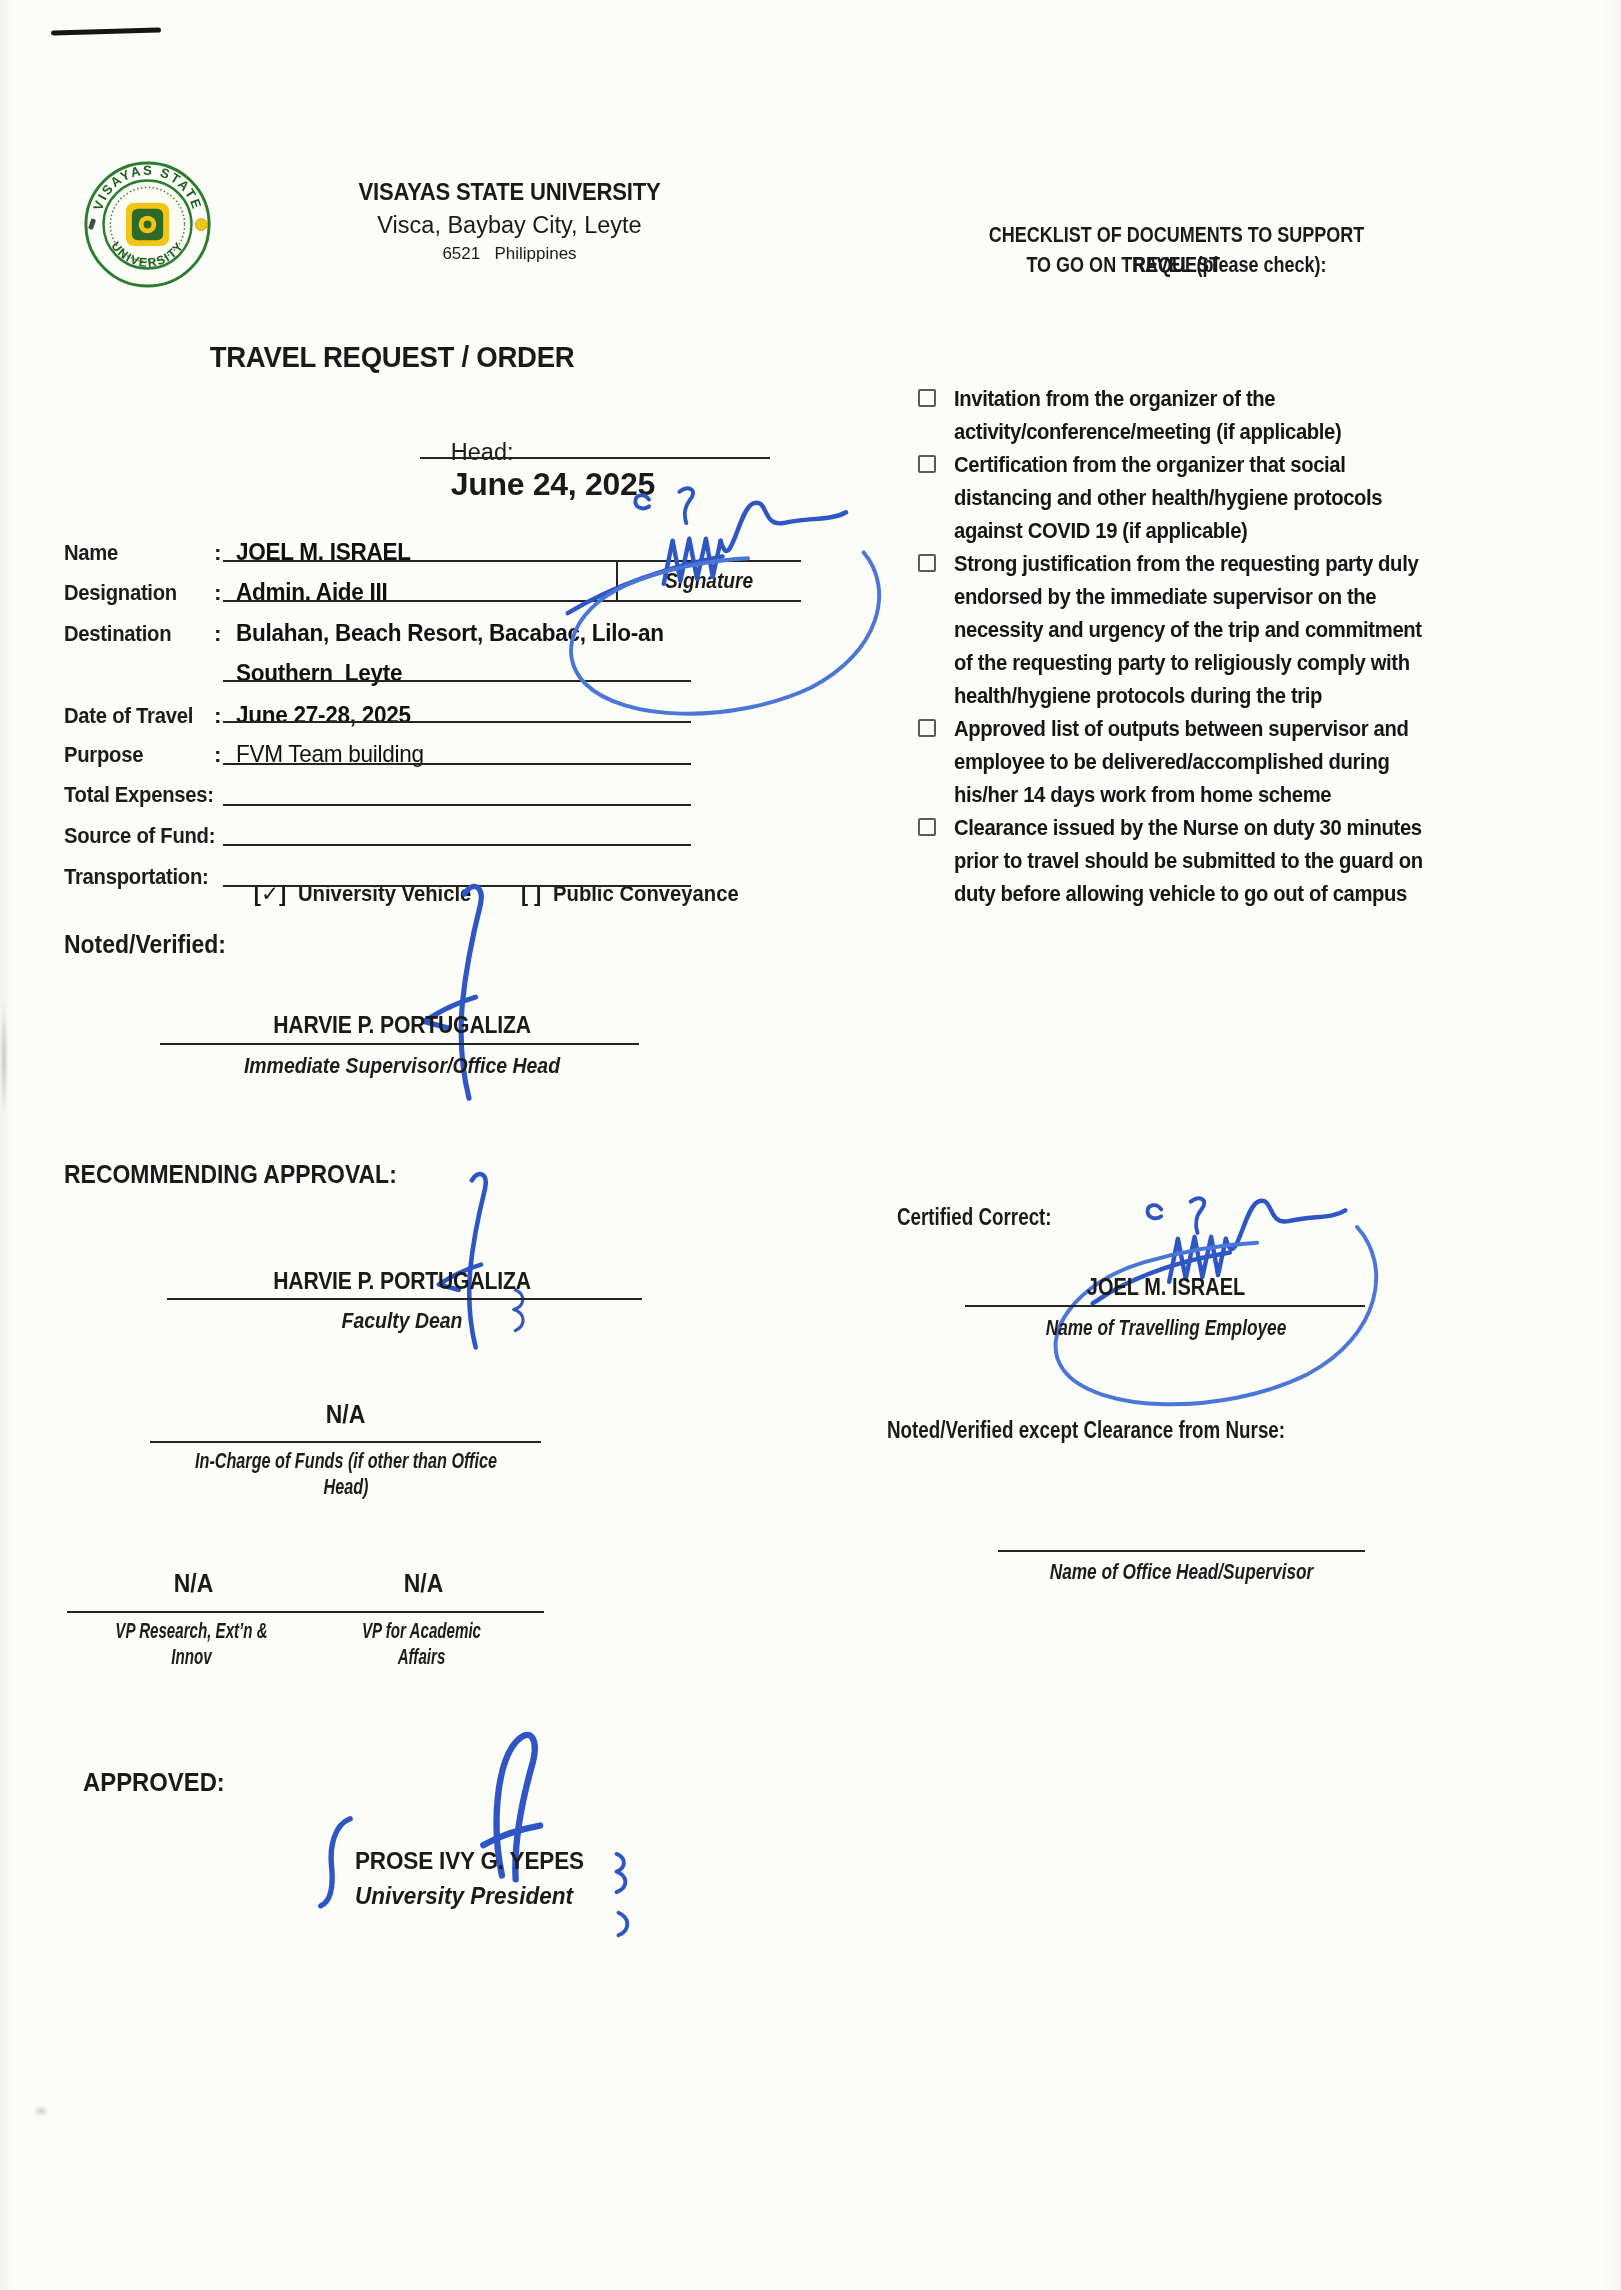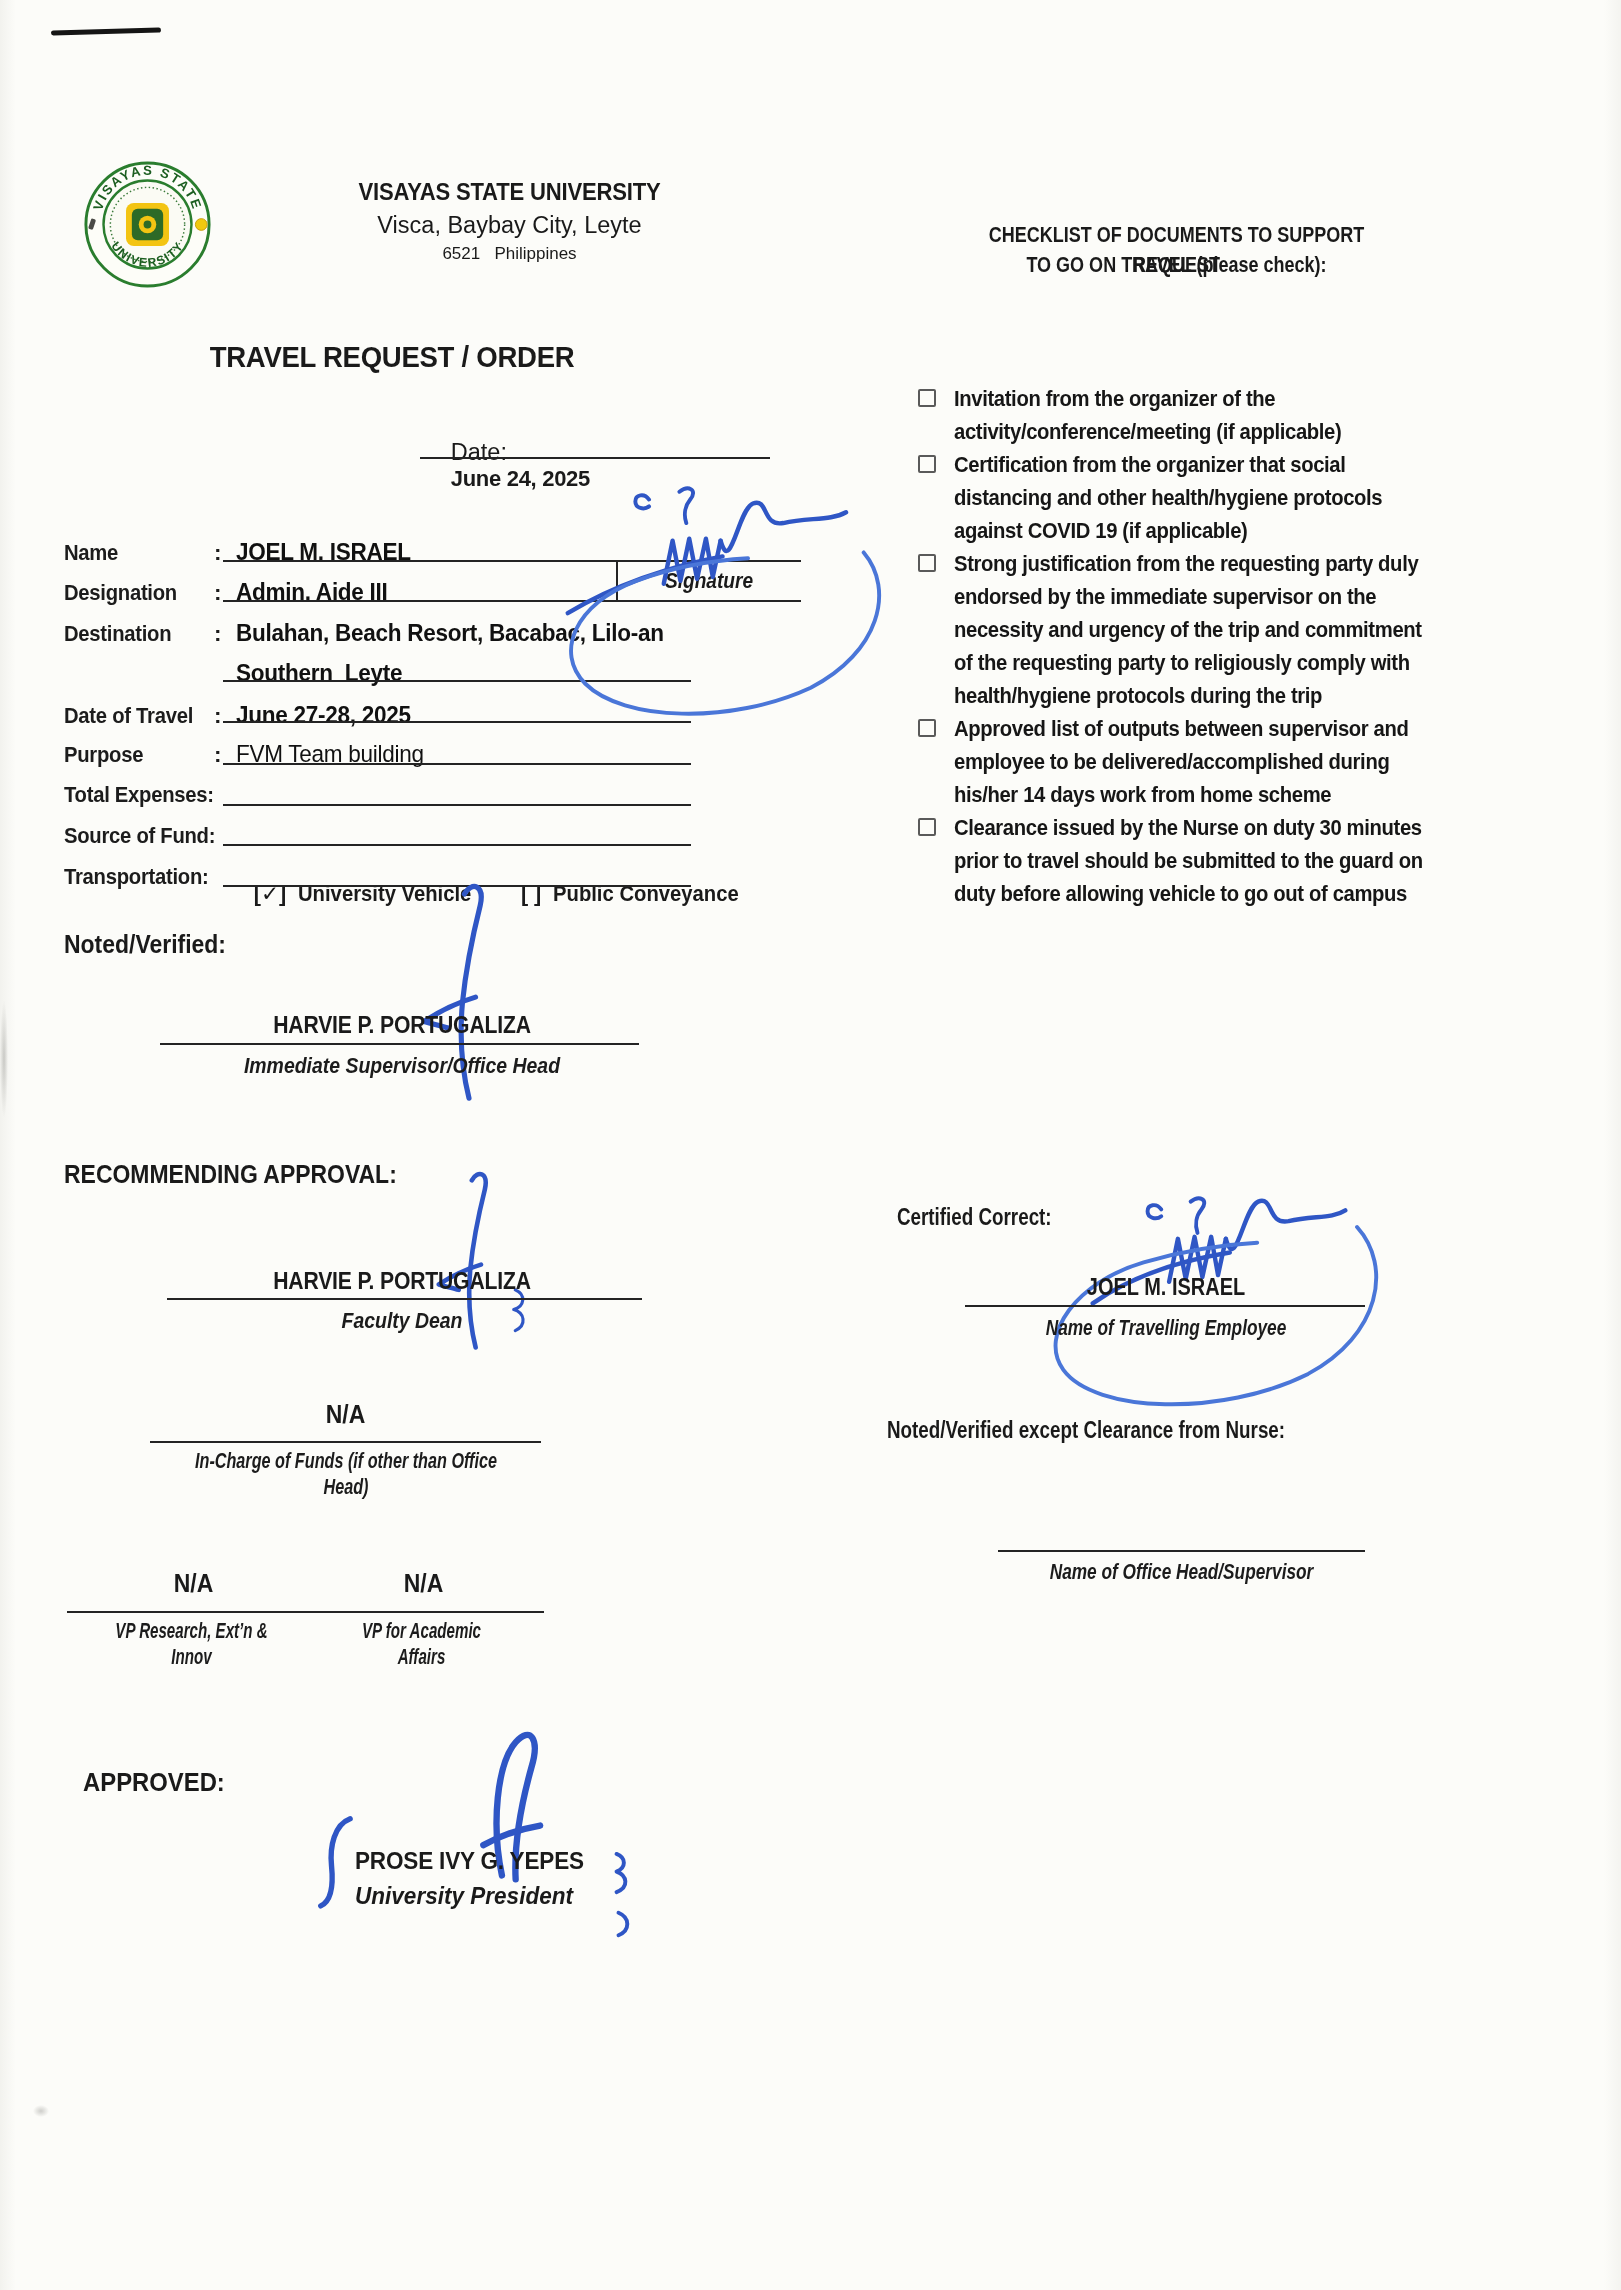--- a/index.html
+++ b/index.html
@@ -65,22 +65,22 @@
     <circle cx="67" cy="67" r="4" fill="#2d6a27"></circle>
   </svg>
 
   <div class="abs ctr b sq90 oc" style="left:284px;top:178px;width:451px;font-size:24.5px;letter-spacing:-0.2px;">VISAYAS STATE UNIVERSITY</div>
   <div class="abs ctr" style="left:284px;top:212px;width:451px;font-size:23.5px;">Visca, Baybay City, Leyte</div>
   <div class="abs ctr pre" style="left:284px;top:244px;width:451px;font-size:17px;">6521   Philippines</div>
 
   <div class="abs ctr b sq95 oc" style="left:147px;top:341px;width:490px;font-size:29px;letter-spacing:-0.3px;">TRAVEL REQUEST / ORDER</div>
 
   <div class="abs" style="left:433px;top:421px;white-space:pre;">
-    <span style="font-size:23.5px;">Date:</span>
-    <span class="b" style="font-size:22px;letter-spacing:-0.3px;">June 24, 2025</span>
+    <span style="font-size:23.5px;">Head:</span>
+    <span class="b" style="font-size:32px;letter-spacing:-0.3px;">June 24, 2025</span>
   </div>
   <div class="rule" style="left:420px;top:457px;width:350px;"></div>
 
   <div class="abs lbl sq90" style="left:64px;top:540px;">Name</div>
   <div class="abs lbl" style="left:214px;top:540px;">:</div>
   <div class="abs val sq92 pre" style="left:236px;top:538px;">JOEL M. ISRAEL</div>
   <div class="rule" style="left:223px;top:560px;width:578px;"></div>
 
   <div class="vrule" style="left:616px;top:560px;height:41px;"></div>
   <div class="rule" style="left:223px;top:600px;width:578px;"></div>

